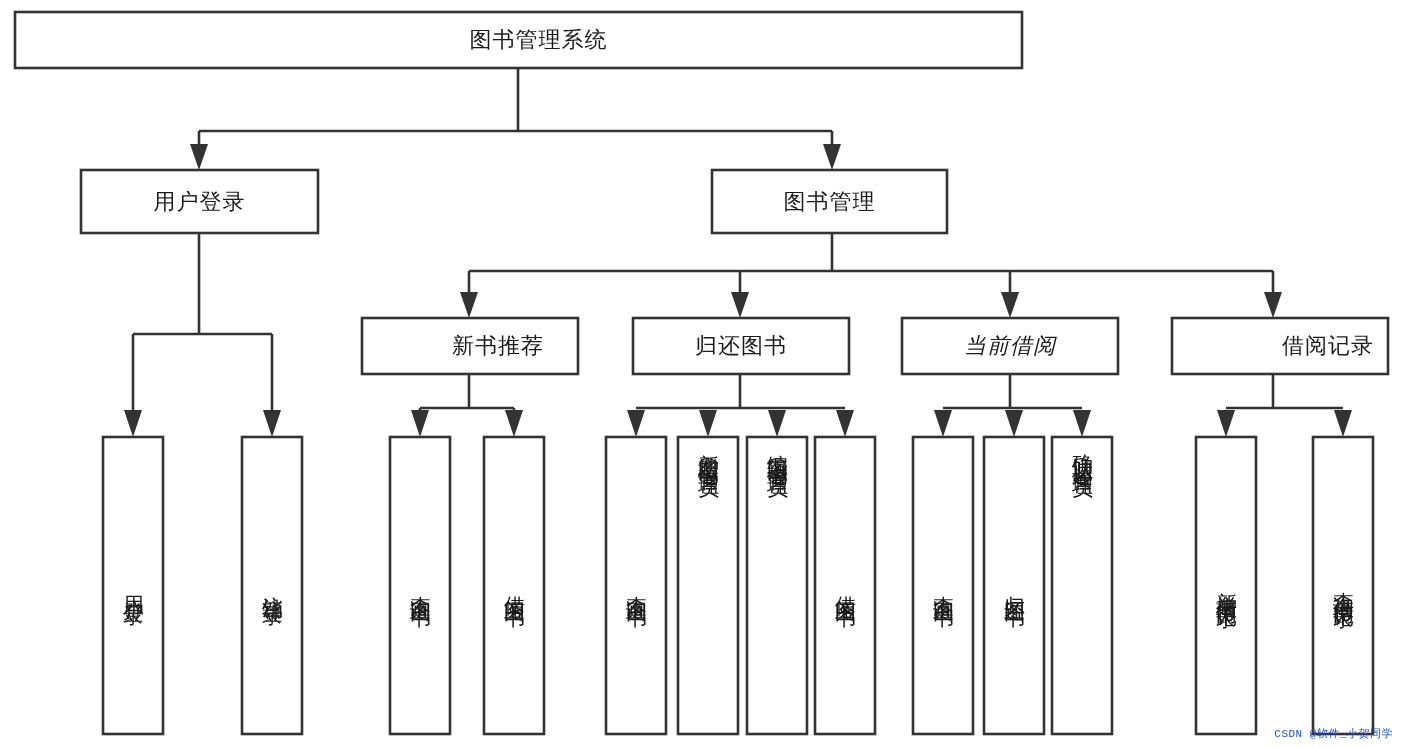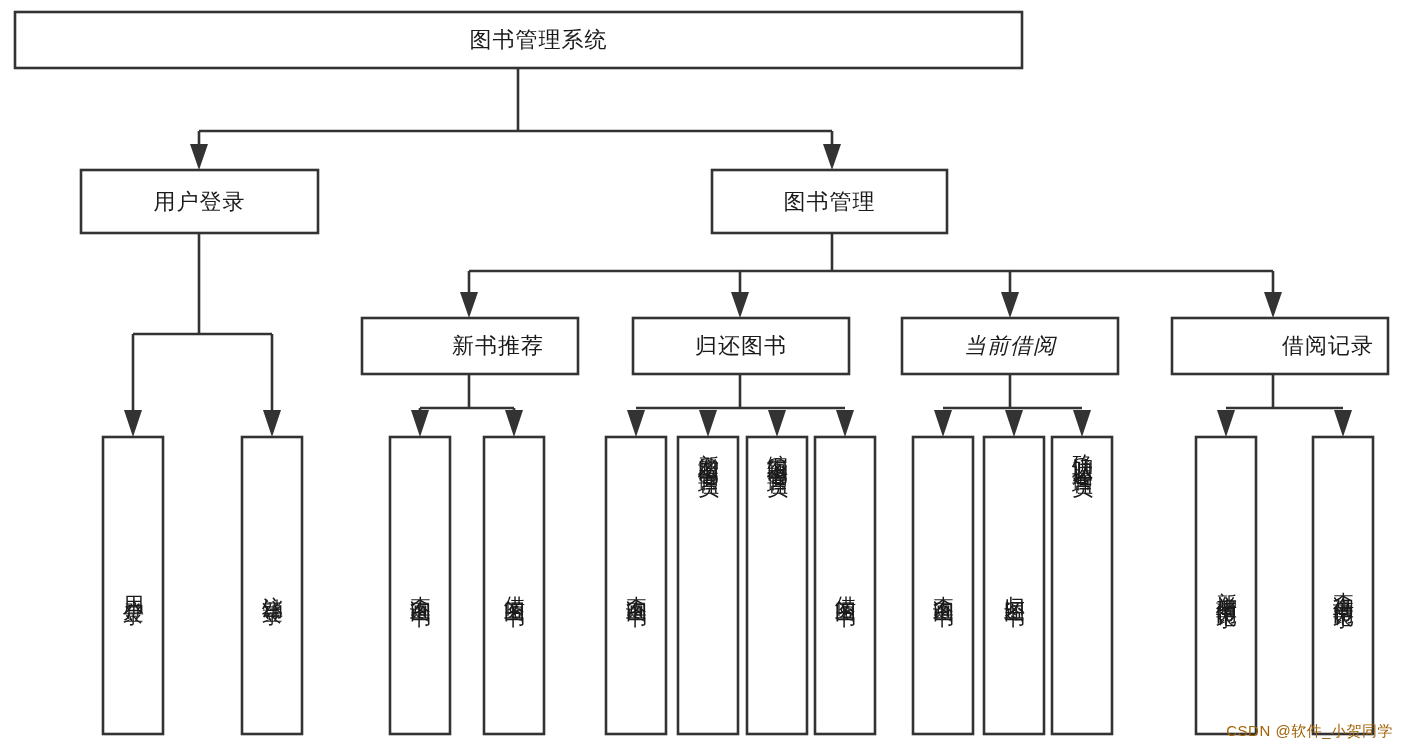--- a/index.html
+++ b/index.html
@@ -71,23 +71,23 @@
     font-family: "DejaVu Sans", "Liberation Sans", sans-serif;
     font-size: 22px;
     color: #1a1a1a;
     letter-spacing: 1px;
     white-space: nowrap;
   }
   #watermark {
     position: absolute;
     right: 12px;
     bottom: 6px;
-    font-family: Liberation Sans, sans-serif;
-    font-size: 15px;
-    color: #a16207;
+    font-family: Liberation Mono, monospace;
+    font-size: 11px;
+    color: #1d4ed8;
     letter-spacing: 0.5px;
     white-space: nowrap;
     user-select: none;
   }
 </style>
 </head>
 <body>
 
 <div id="diagram-root">
 

